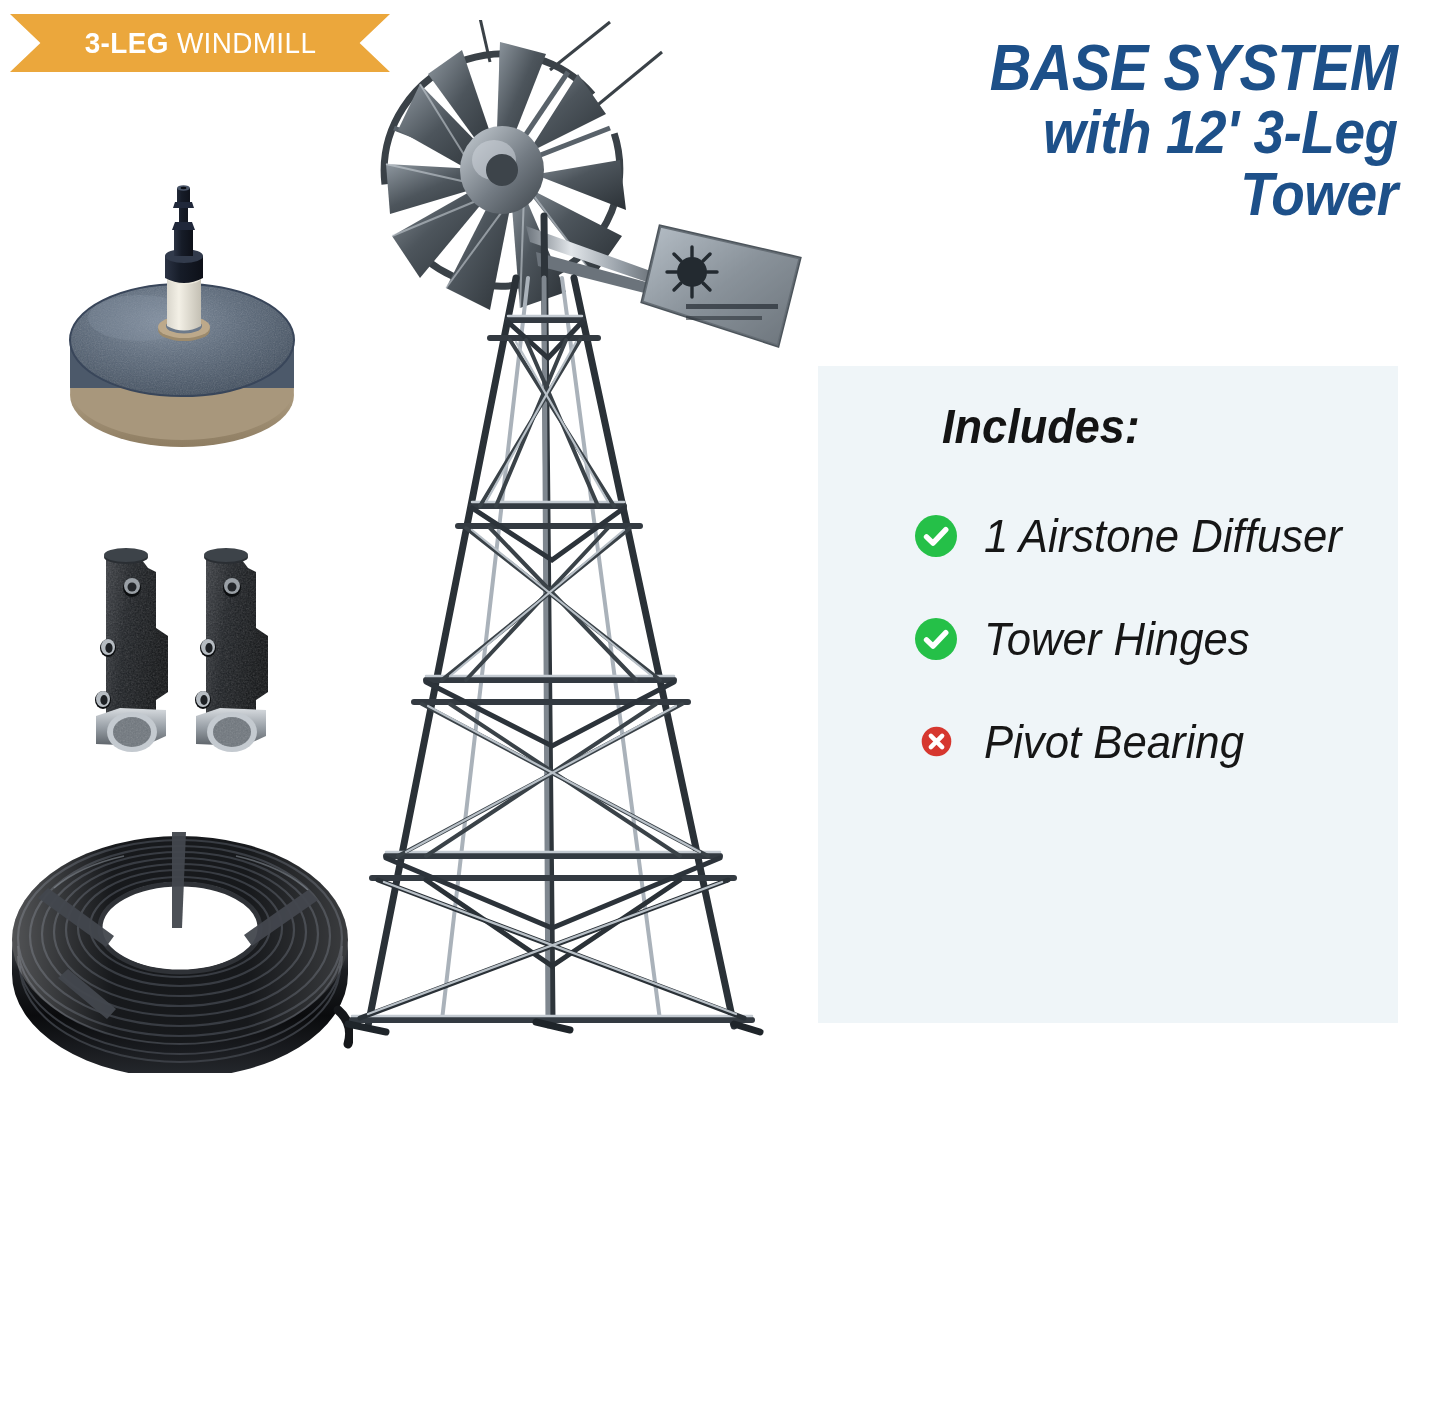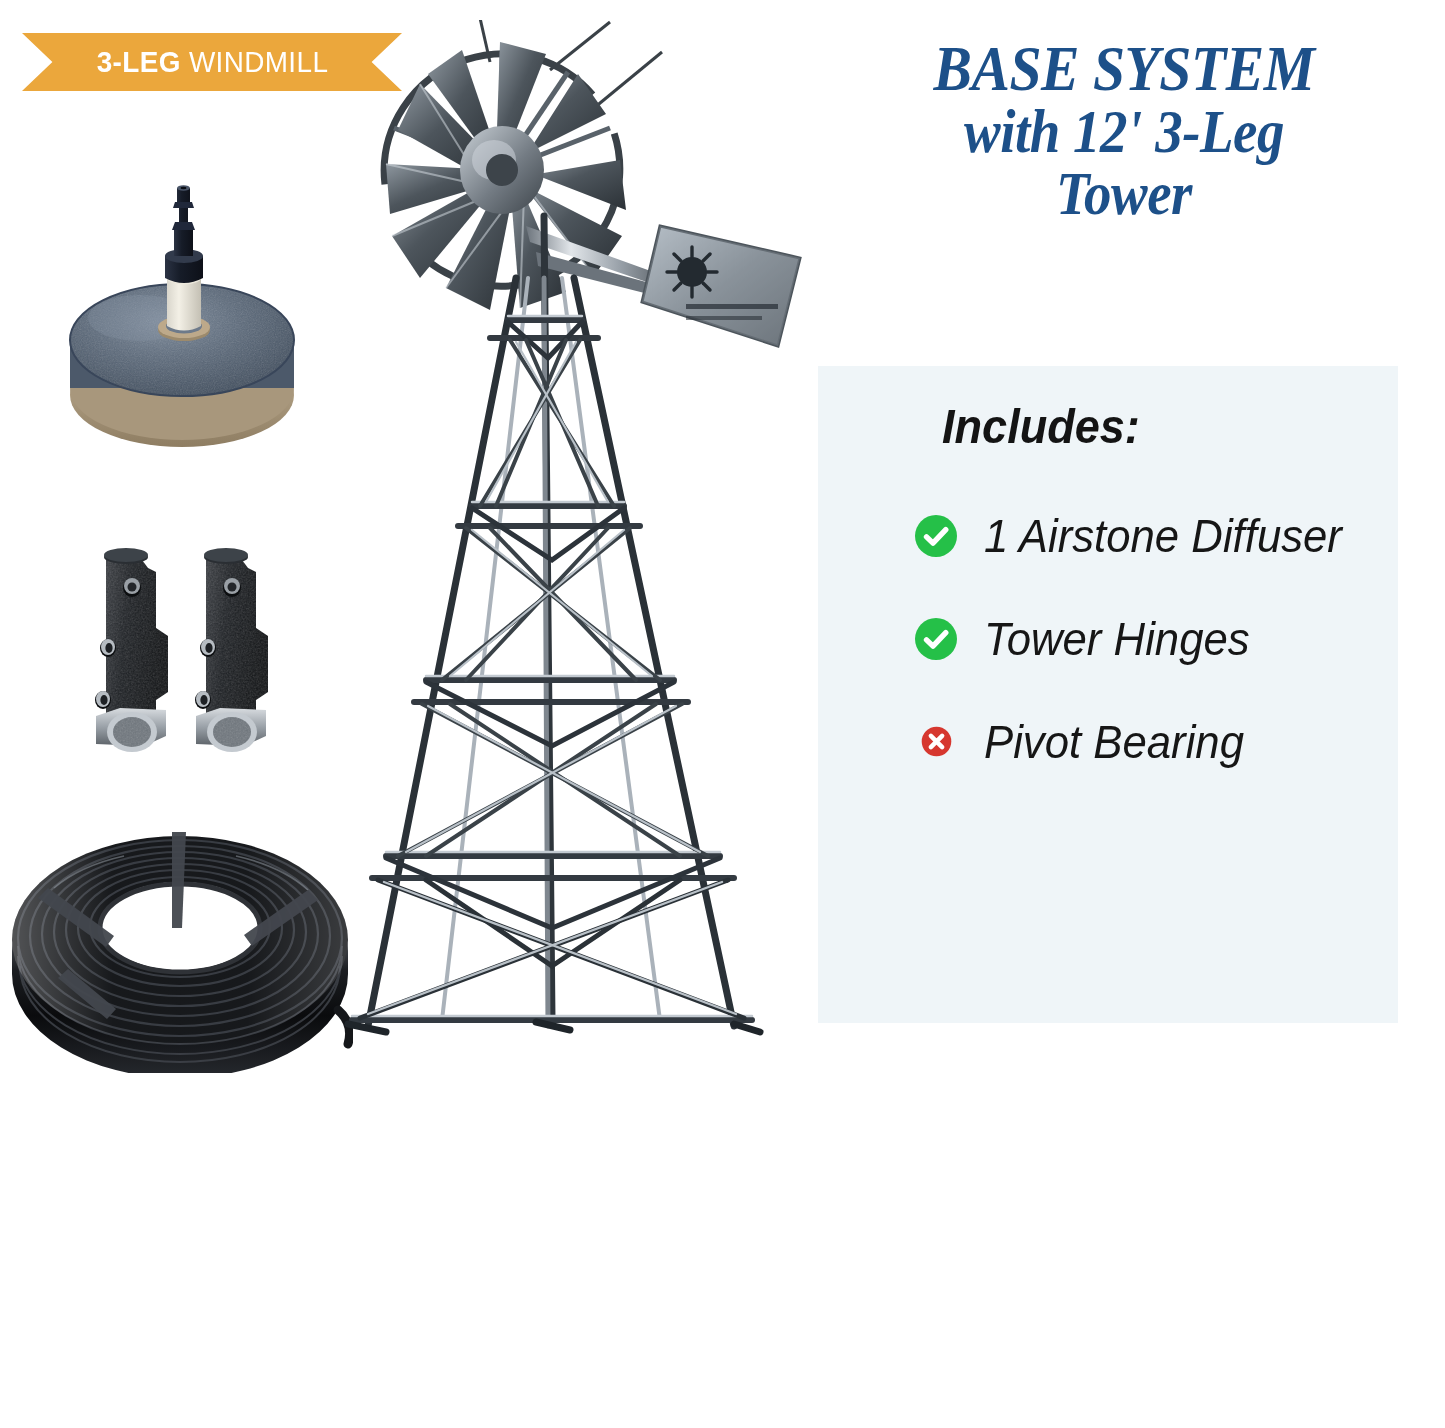--- a/index.html
+++ b/index.html
@@ -6,46 +6,46 @@
   html,body { width:1445px; height:1428px; }
   body {
     font-family:"Liberation Sans", sans-serif;
     background:#ffffff;
     position:relative;
     overflow:hidden;
   }
 
   
   #ribbon-badge{
-    position:absolute; left:22px; top:14px;
+    position:absolute; left:10px; top:14px;
     width:380px; height:58px;
     background:#eba73c;
     -webkit-clip-path: polygon(0 0, 100% 0, 92% 50%, 100% 100%, 0 100%, 8% 50%);
     clip-path: polygon(0 0, 100% 0, 92% 50%, 100% 100%, 0 100%, 8% 50%);
-    display:flex; align-items:center; justify-content:center;margin-top:19px;
+    display:flex; align-items:center; justify-content:center;
   }
   #ribbon-text{
     color:#ffffff;
     font-size:30px;
     letter-spacing:.4px;
     white-space:nowrap;
     font-family:"Liberation Sans Narrow","Liberation Sans",sans-serif;
     transform:scaleX(.93);
   }
   #ribbon-text .strong{ font-weight:bold; }
   #ribbon-text .light{ font-weight:normal; }
 
   
   #headline{
     position:absolute; left:820px; top:36px; width:608px;
-    text-align:center;
+    text-align:right;
     color:#1d5089;
     font-weight:bold; font-style:italic;
     font-size:63px; line-height:1.02;
-    font-family:Liberation Serif, serif;
+    font-family:Liberation Sans, sans-serif;
     letter-spacing:-.5px;
   }
   #headline .ln{ display:block; transform:scaleX(.9); }
   #headline .ln1{ font-size:64px; }
   #headline .ln2{ font-size:61px; }
   #headline .ln3{ font-size:61px; }
 
   
   #includes-panel{
     position:absolute; left:818px; top:366px;

